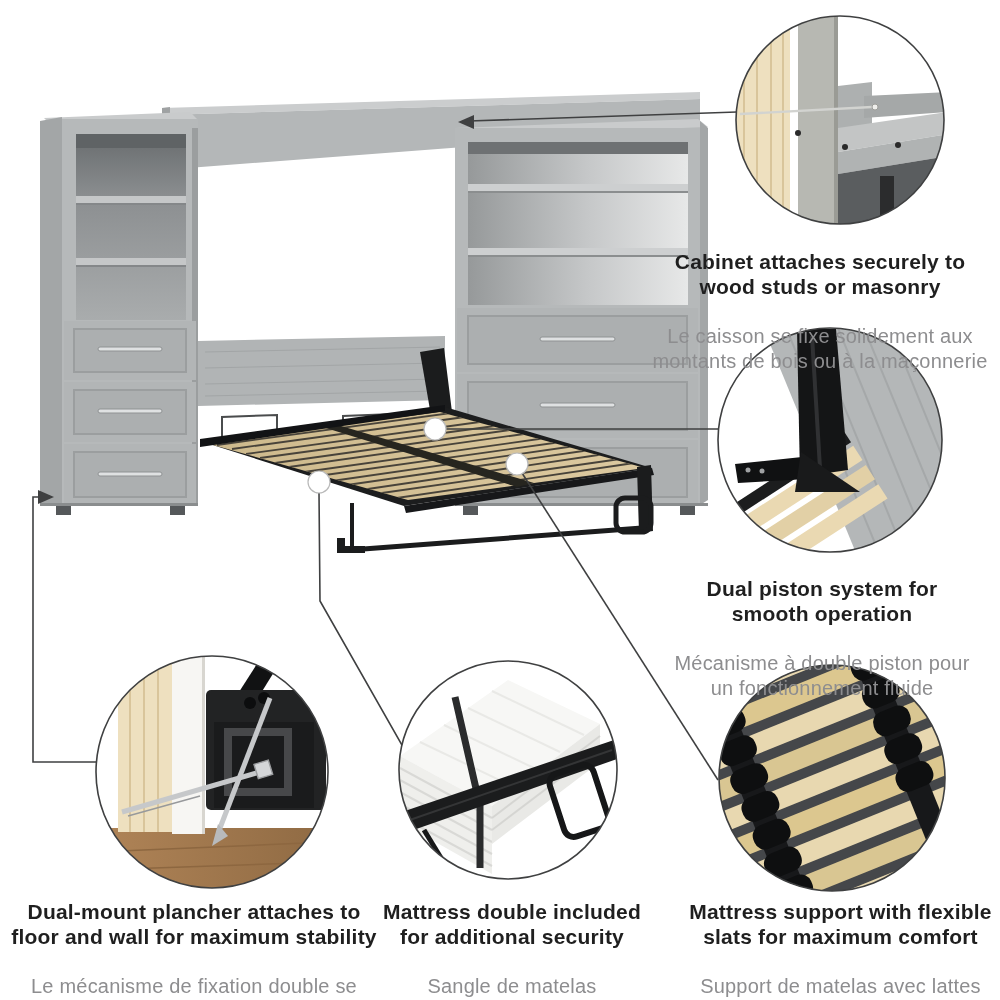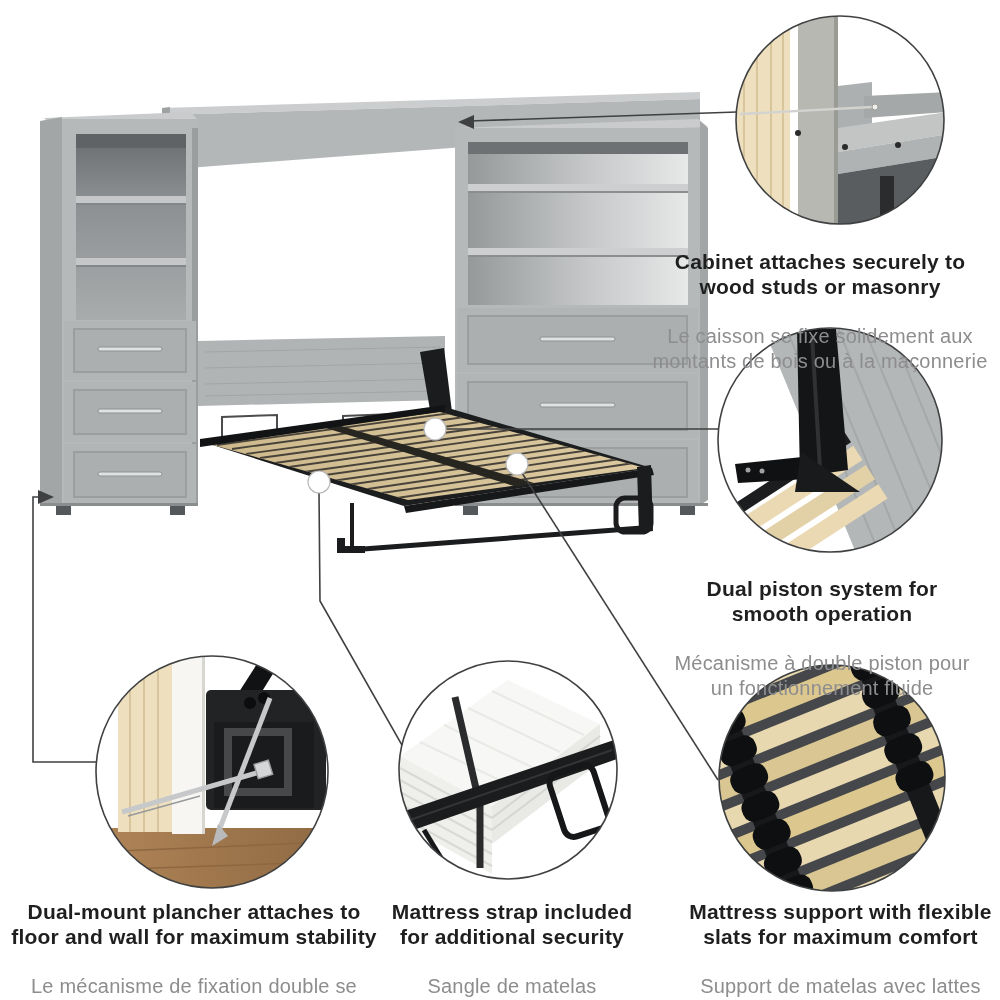--- a/index.html
+++ b/index.html
@@ -386,21 +386,21 @@
 
   <div class="caption" style="left:8px;top:874px;width:372px;">
     <div class="en">Dual-mount plancher attaches to
 floor and wall for maximum stability</div>
     <div class="fr">Le mécanisme de fixation double se
 fixe au plancher et au mur pour un
 maximum de stabilité</div>
   </div>
 
   <div class="caption" style="left:352px;top:874px;width:320px;">
-    <div class="en">Mattress strap included
+    <div class="en">Mattress double included
 for additional security</div>
     <div class="fr">Sangle de matelas
 incluse pour une sécurité
 supplémentaire</div>
   </div>
 
   <div class="caption" style="left:668px;top:874px;width:345px;">
     <div class="en">Mattress support with flexible
 slats for maximum comfort</div>
     <div class="fr">Support de matelas avec lattes

